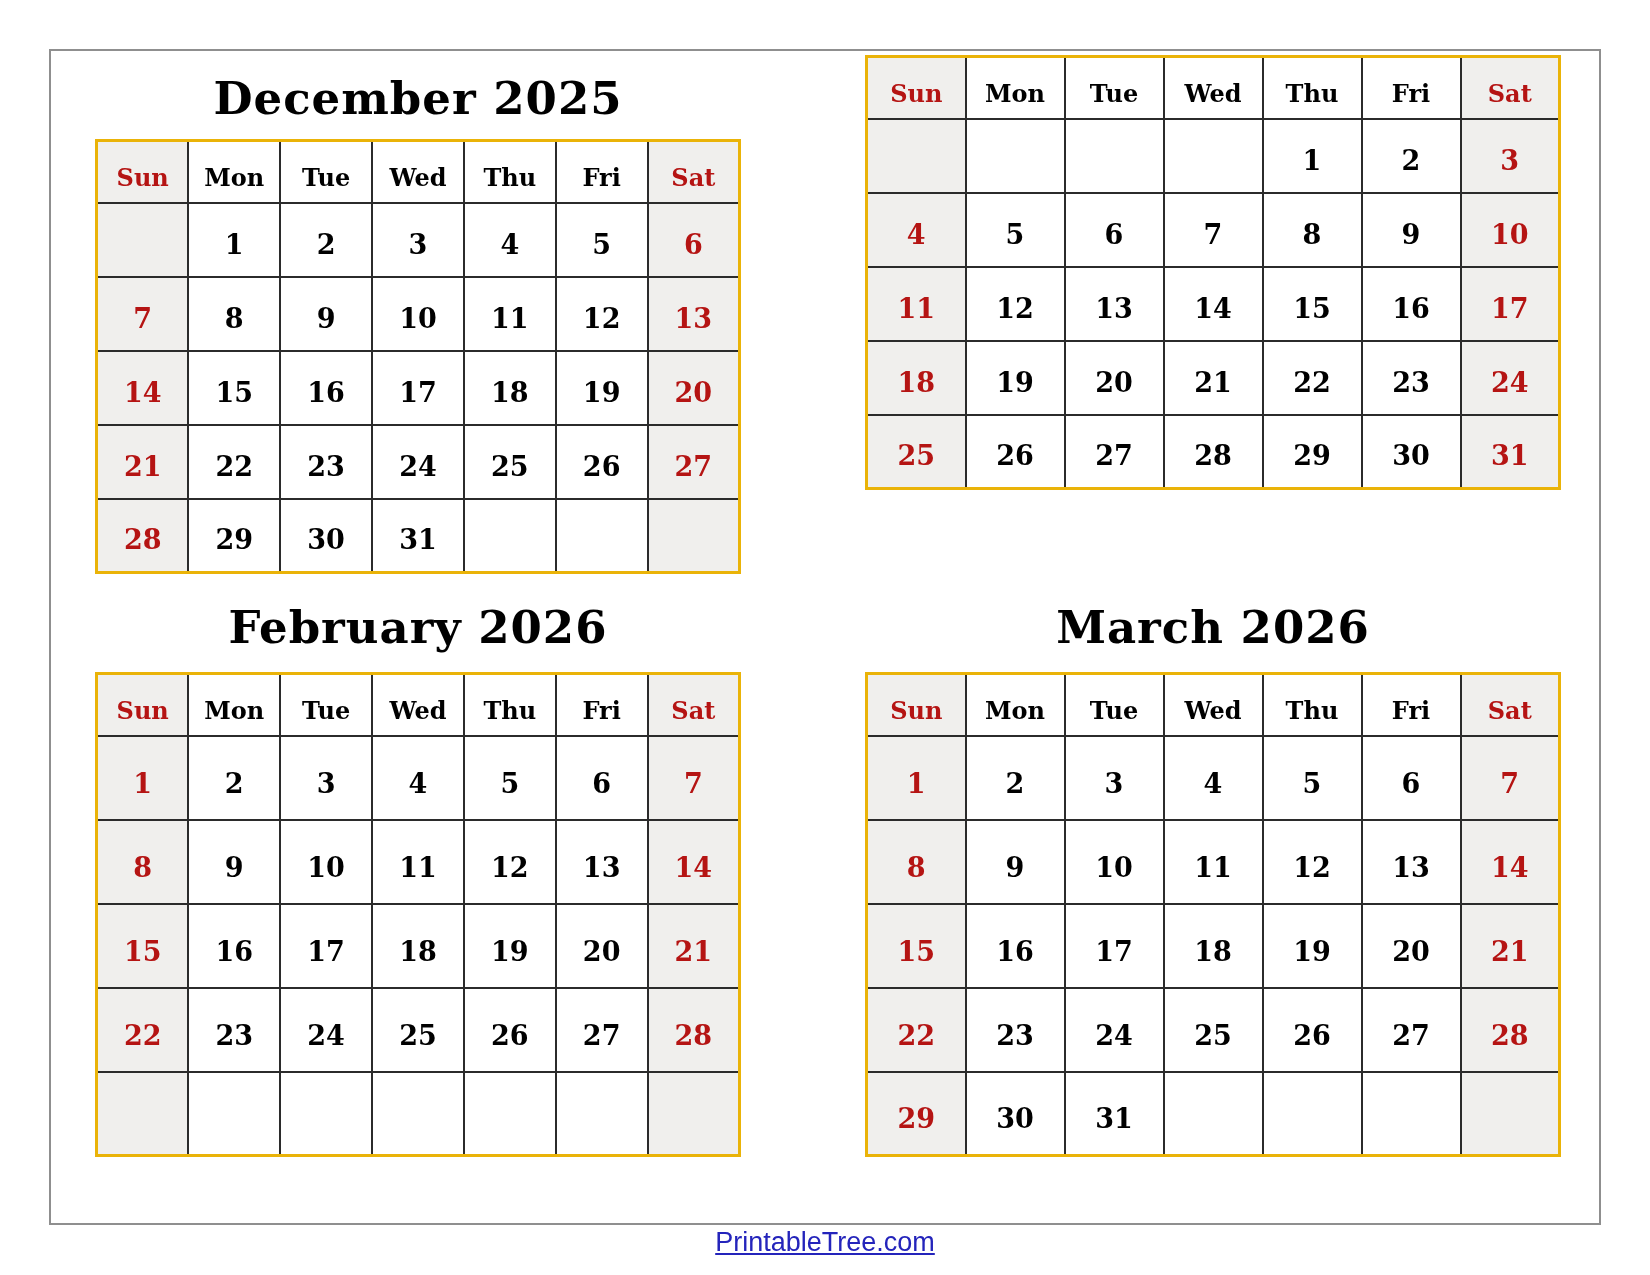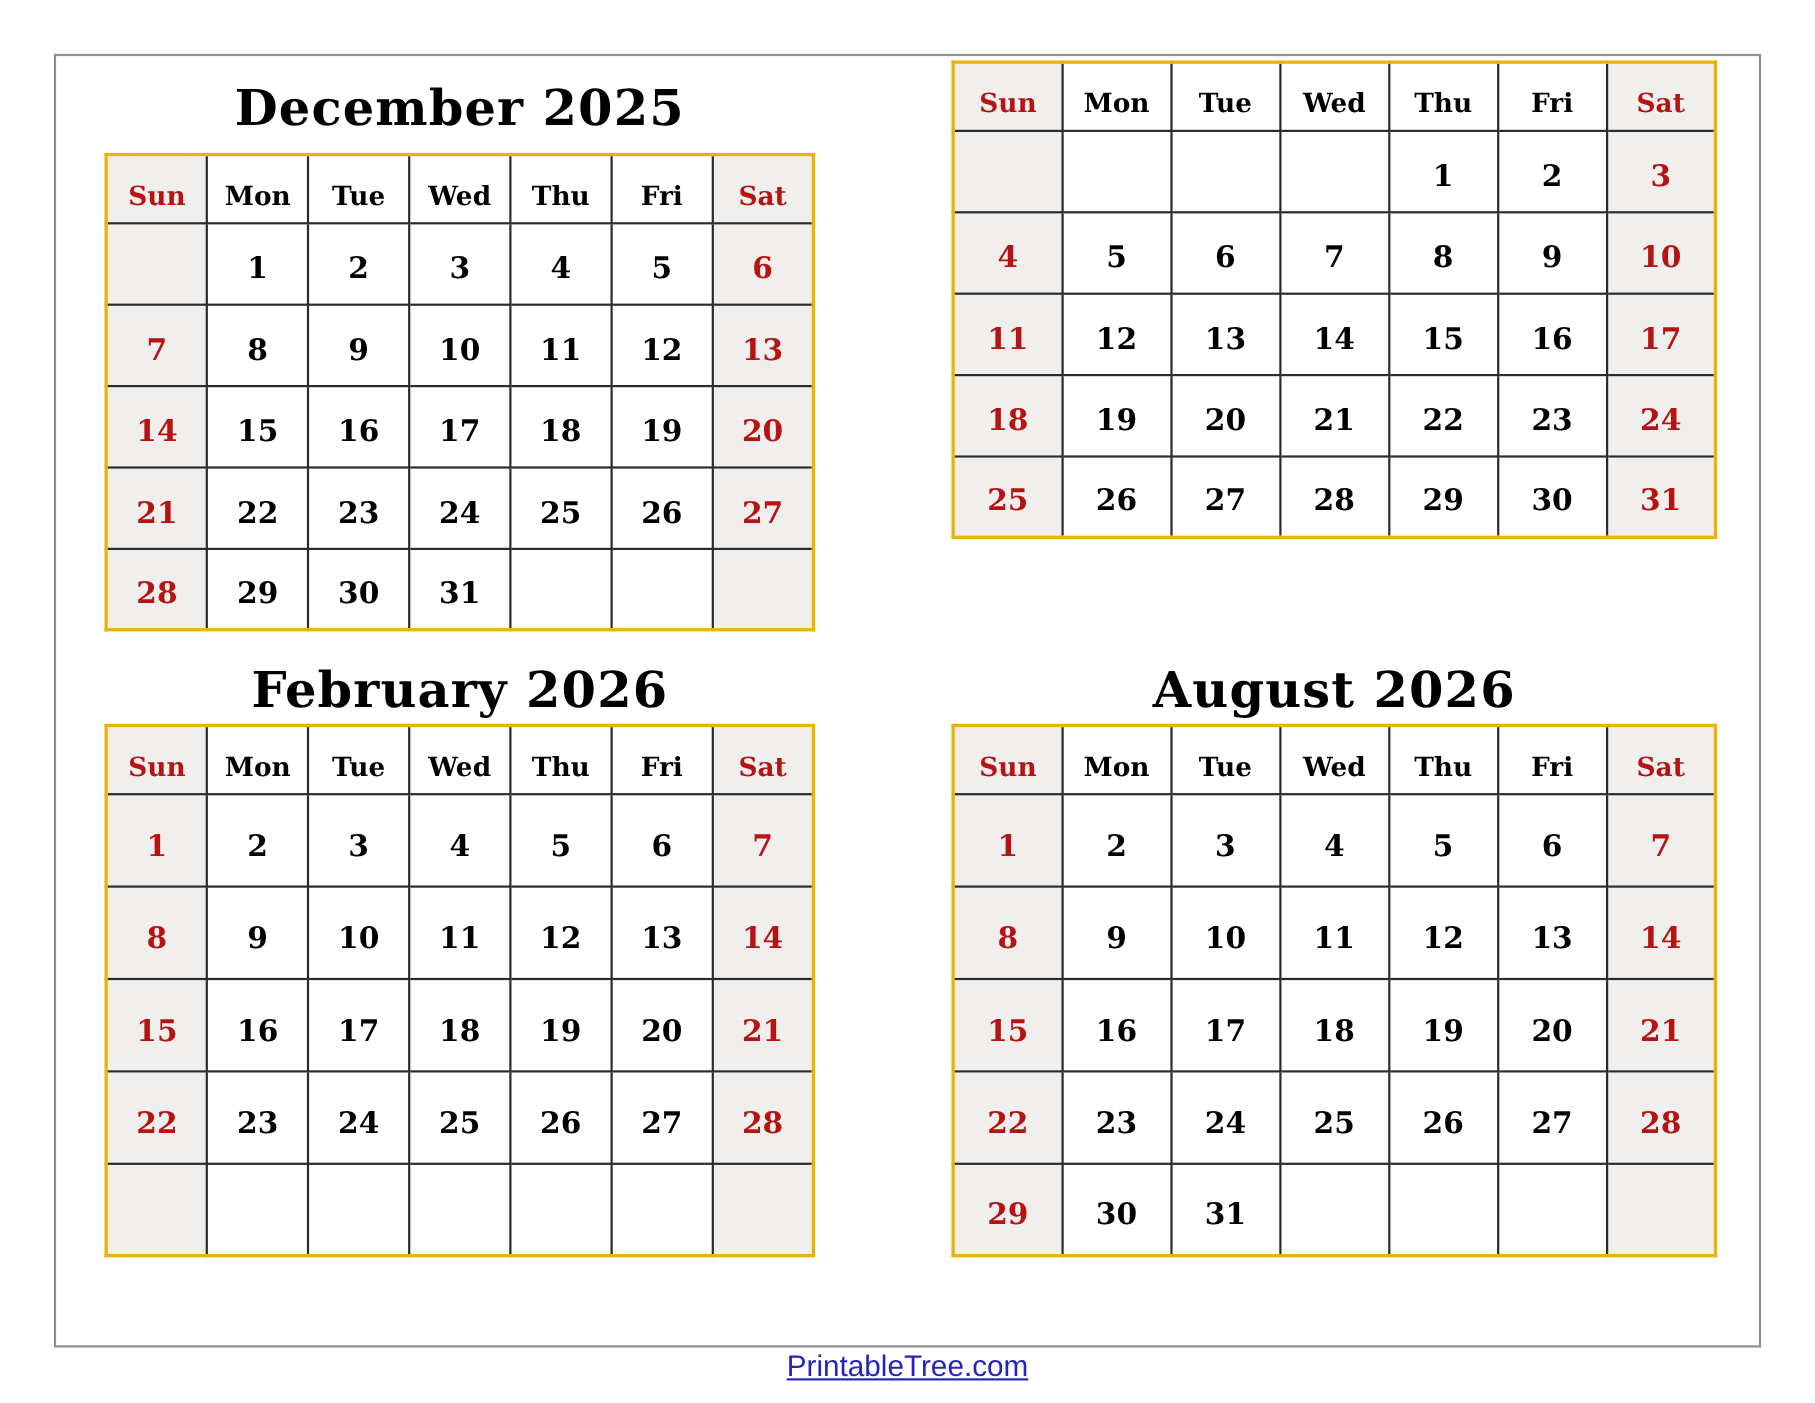--- a/index.html
+++ b/index.html
@@ -37,21 +37,21 @@
     line-height: 56px;
     text-align: center;
     font-family: "DejaVu Serif", serif;
     font-weight: 800;
     font-size: 45px;
     letter-spacing: 1px;
     color: #000000;
     white-space: nowrap;
   }
   .top-row .month-title    { margin-bottom: 12px; }
-  .bottom-row .month-title { margin-bottom: 2px; }
+  .bottom-row .month-title { margin-bottom: 16px; }
 
   table.cal {
     border-collapse: collapse;
     table-layout: fixed;
     width: 100%;
     border: 3px solid #eab308;
   }
   table.cal th, table.cal td {
     box-sizing: border-box;
     border: 2px solid #2b2b2b;
@@ -284,21 +284,21 @@
             <td></td>
             <td></td>
             <td></td>
             <td></td>
             <td class="weekend"></td>
           </tr>
         </tbody>
       </table>
     </section>
     <section class="month bottom-row" id="month-march-2026">
-      <h2 class="month-title">August 2026</h2>
+      <h2 class="month-title">March 2026</h2>
       <table class="cal">
         <thead>
           <tr>
             <th class="weekend">Sun</th>
             <th>Mon</th>
             <th>Tue</th>
             <th>Wed</th>
             <th>Thu</th>
             <th>Fri</th>
             <th class="weekend">Sat</th>

